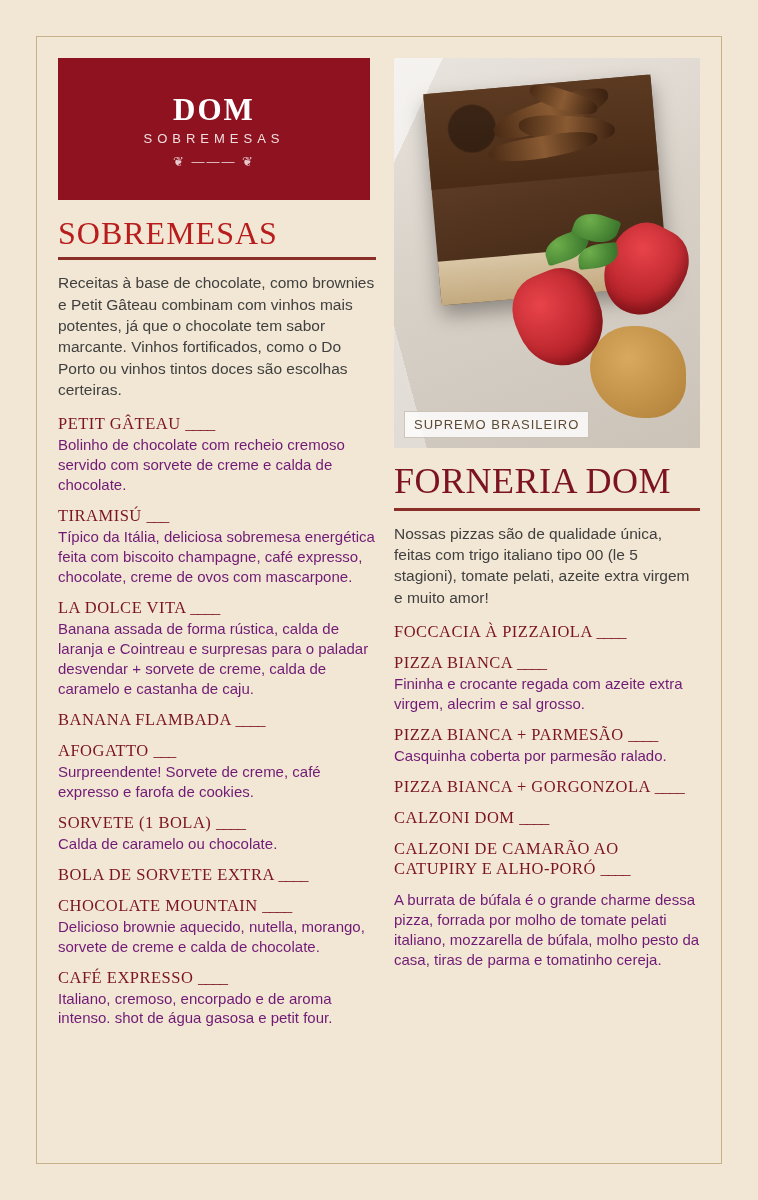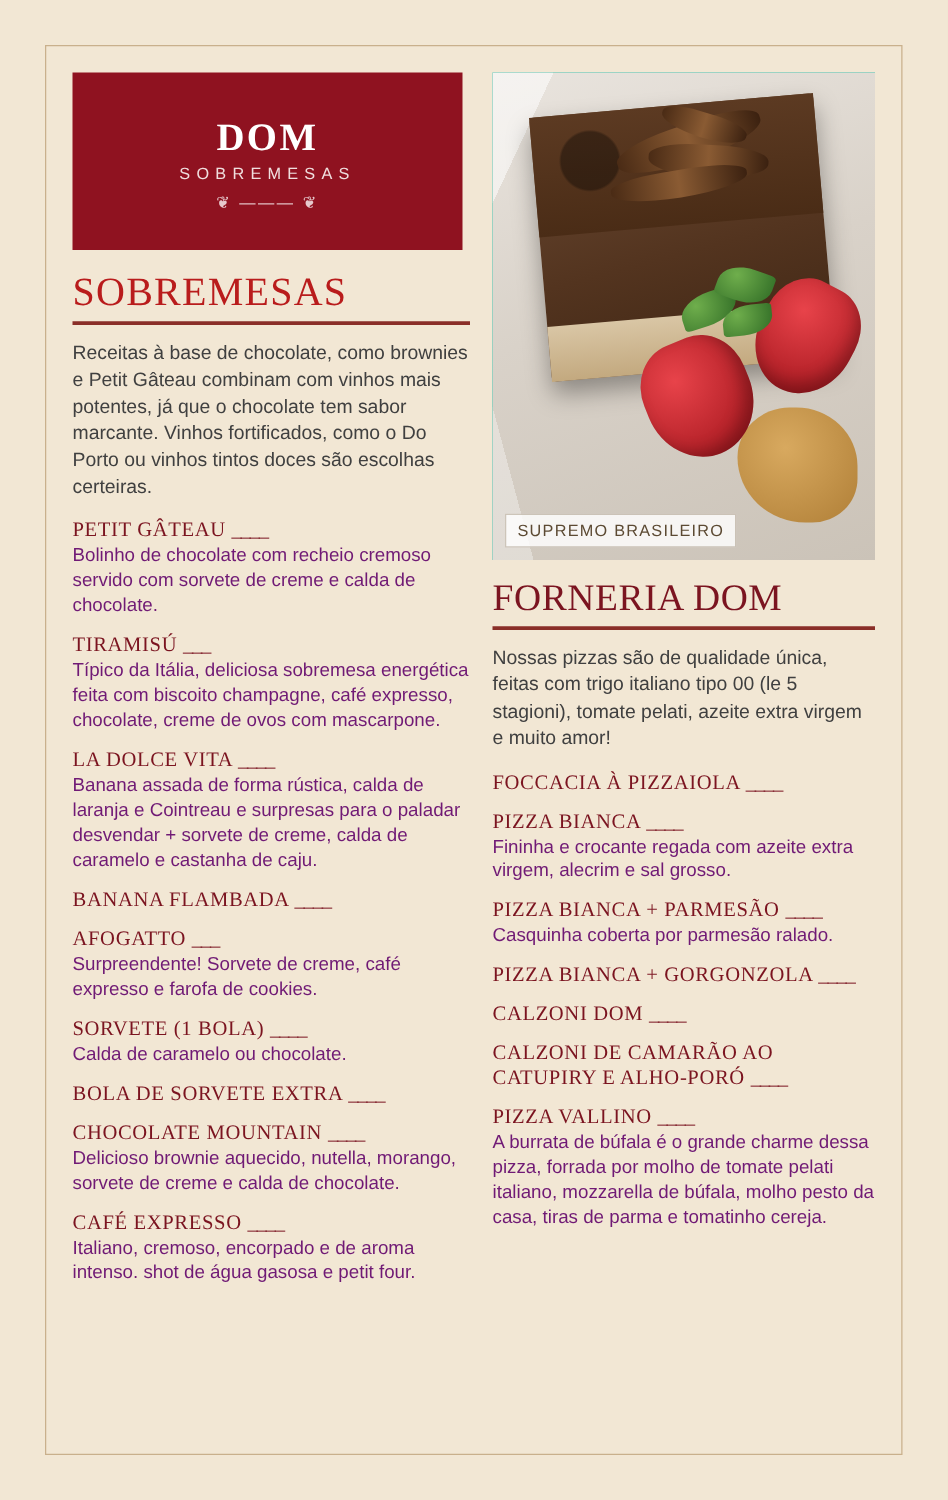--- a/index.html
+++ b/index.html
@@ -176,21 +176,21 @@
     left:10px; bottom:10px;
     background:rgba(255,255,255,.82);
     color:#5c4a33;
     font-size:13px;
     letter-spacing:1px;
     padding:5px 9px;
     border:1px solid rgba(120,100,70,.35);
   }
   .section-title-2{
     font-family:"Liberation Serif", serif;
-    font-size:30px;
+    font-size:36px;
     color:#7b1420;
     margin:14px 0 0 0;
     line-height:1.1;
     letter-spacing:0.5px;
   }
 </style>
 </head>
 <body>
 
 <div class="page">
@@ -289,20 +289,19 @@
       <div class="item">
         <div class="item-name"><span>PIZZA BIANCA + GORGONZOLA</span> <span class="dots">____</span></div>
       </div>
       <div class="item">
         <div class="item-name"><span>CALZONI DOM</span> <span class="dots">____</span></div>
       </div>
       <div class="item">
         <div class="item-name"><span>CALZONI DE CAMARÃO AO CATUPIRY E ALHO-PORÓ</span> <span class="dots">____</span></div>
       </div>
       <div class="item">
-        <div class="item-name"><span>PIZZA VALLINO</span> <span class="dots">____</span></div>
         <div class="item-desc">A burrata de búfala é o grande charme dessa pizza, forrada por molho de tomate pelati italiano, mozzarella de búfala, molho pesto da casa, tiras de parma e tomatinho cereja.</div>
       </div>
 
     </div>
 
   </div>
 </div>
 
 </body></html>

